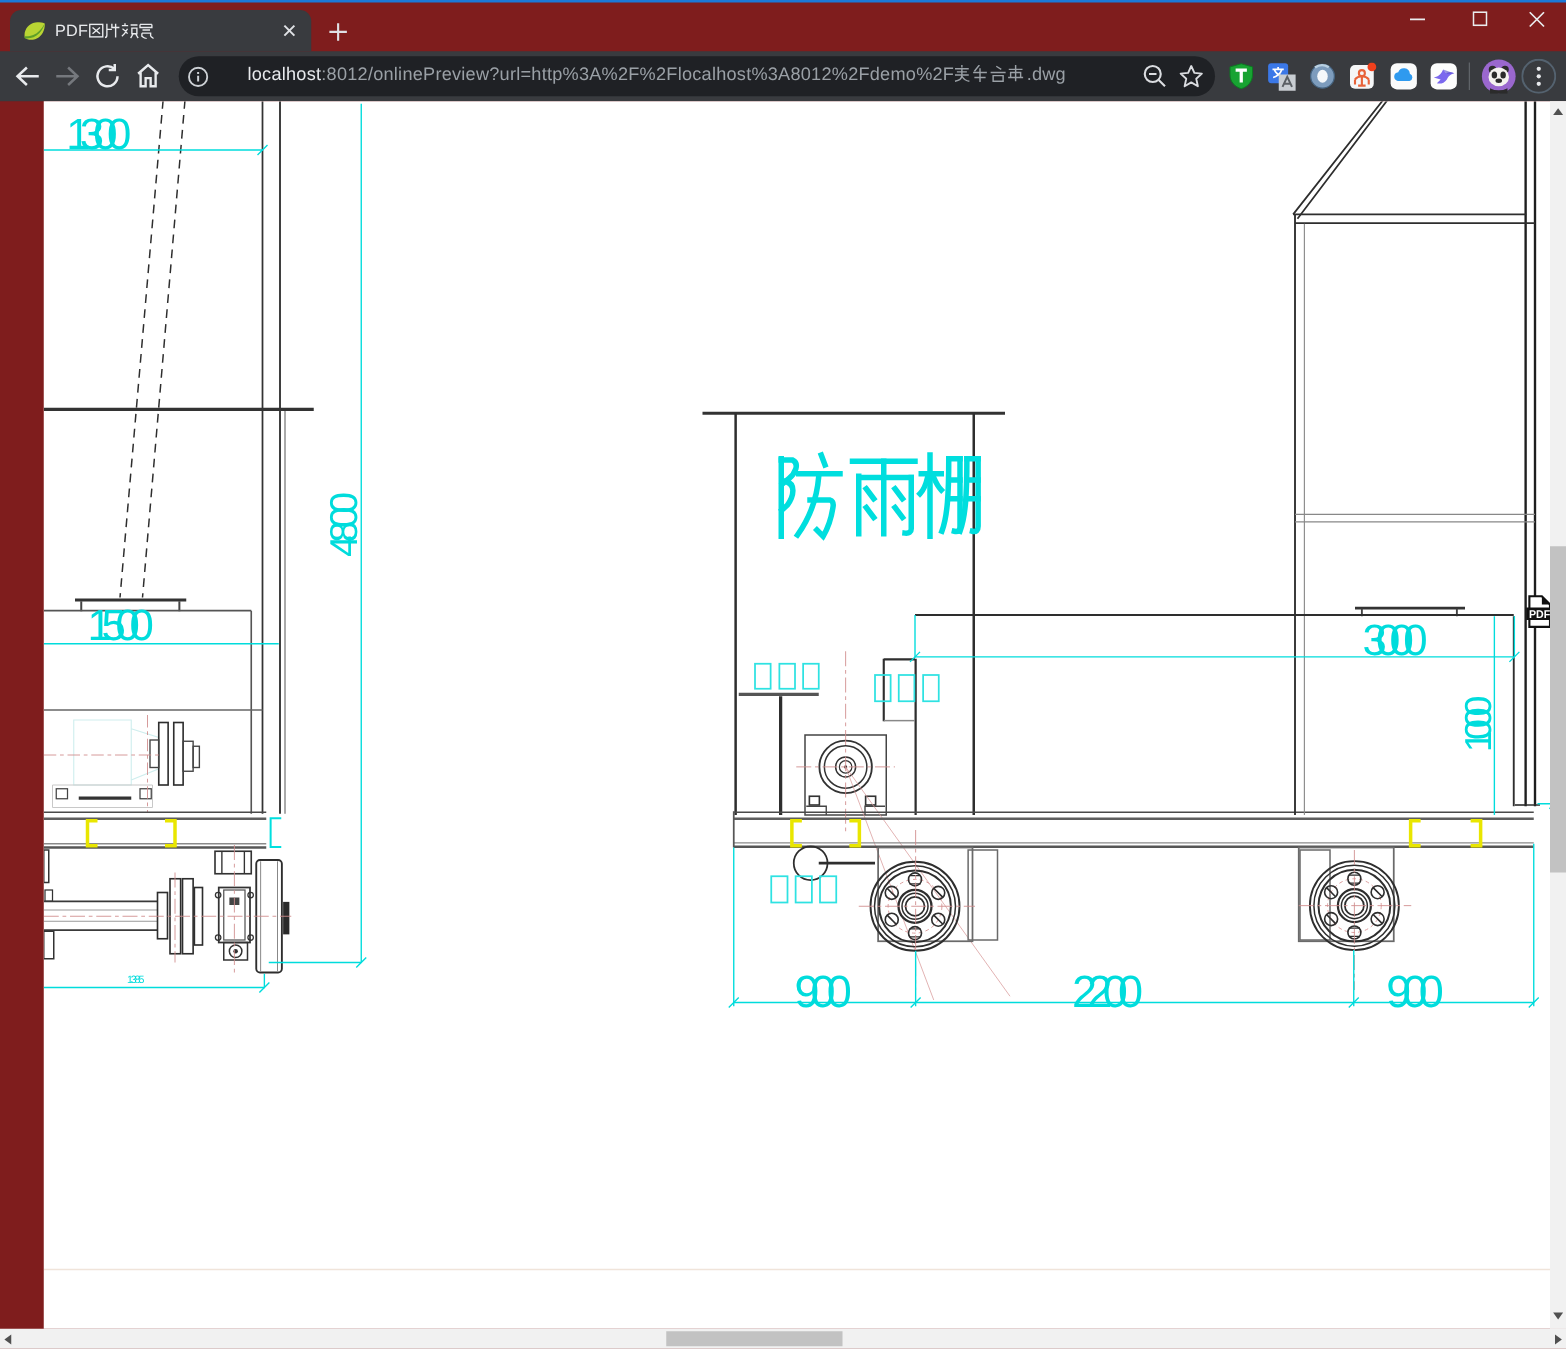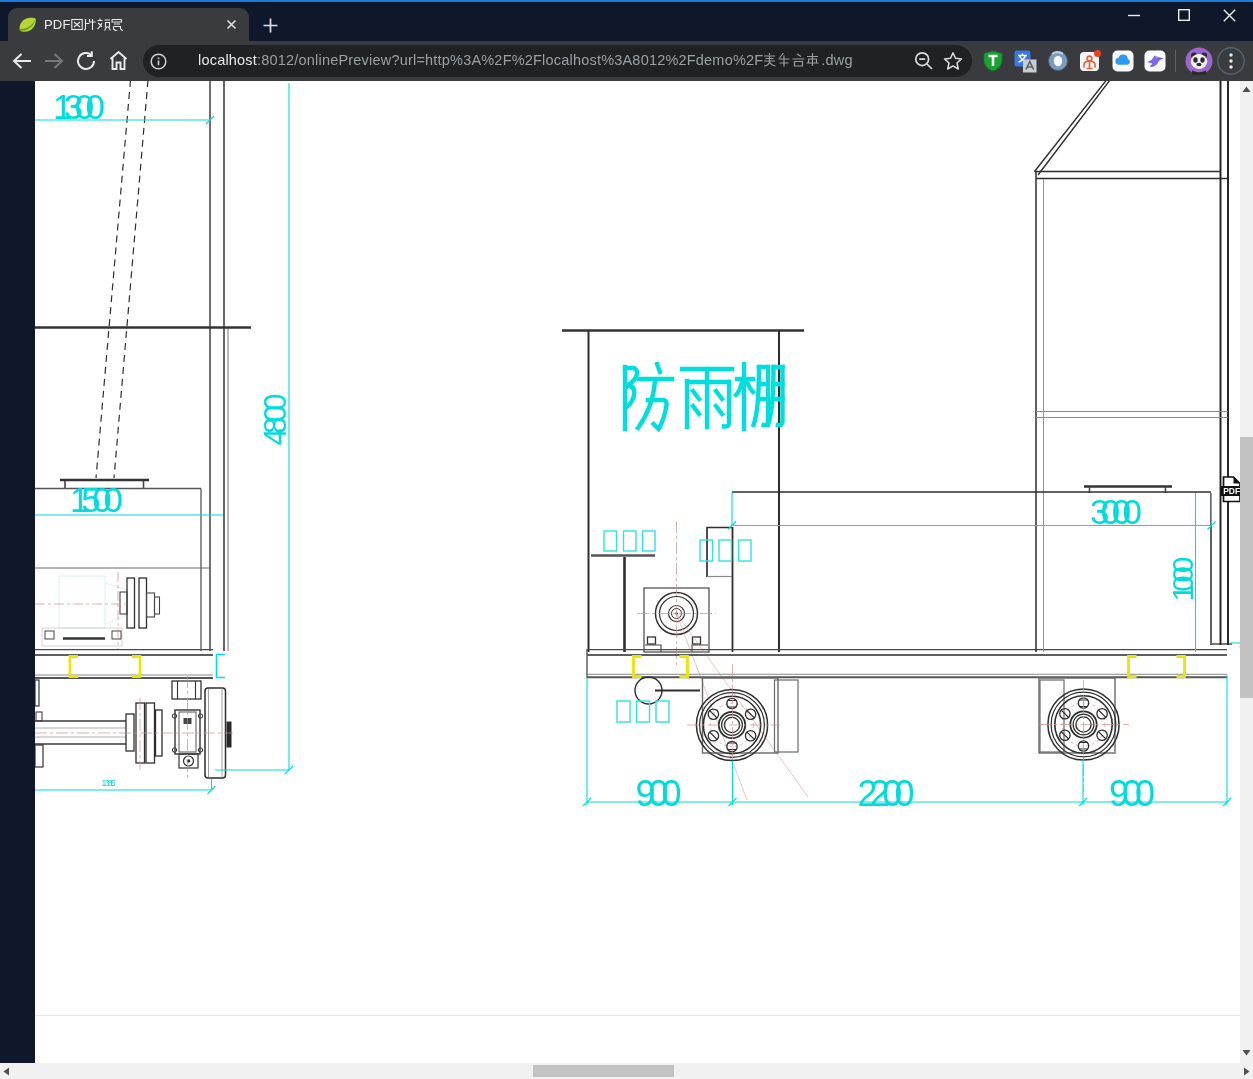--- a/index.html
+++ b/index.html
@@ -1,18 +1,18 @@
 <!DOCTYPE html>
 <html><head>
 <meta charset="utf-8">
 <style>
   * { margin:0; padding:0; box-sizing:border-box; }
   html,body { width:1253px; height:1079px; overflow:hidden; background:#fff;
     font-family:"Liberation Sans", sans-serif; }
-  #win { position:absolute; left:0; top:0; width:1253px; height:1079px; background:#0f172a; }
+  #win { position:absolute; left:0; top:0; width:1253px; height:1079px; background:#7f1d1d; }
   .abs { position:absolute; }
   #topstrip { left:0; top:0; width:1253px; height:2px; background:#1b79d8; }
   #tab { left:8px; top:8px; width:241px; height:33px; background:#393b3f;
     border-radius:9px 9px 0 0; }
   #tabtitle { left:44px; top:17px; color:#e8eaed; font-size:13px; letter-spacing:0.2px;}
   #navbar { left:0; top:41px; width:1253px; height:40px; background:#393b3f; }
   #pill { left:143px; top:45px; width:829px; height:32px; background:#1f2125; border-radius:16px; }
   #urltxt { left:174px; top:52px; font-size:14.5px; color:#9aa0a6; white-space:nowrap; letter-spacing:0.2px;margin-left:24px; }
   #urltxt b { color:#e8eaed; font-weight:normal; }
   #content { left:0; top:81px; width:1240px; height:982px; background:#ffffff; overflow:hidden;margin-left:35px; }

